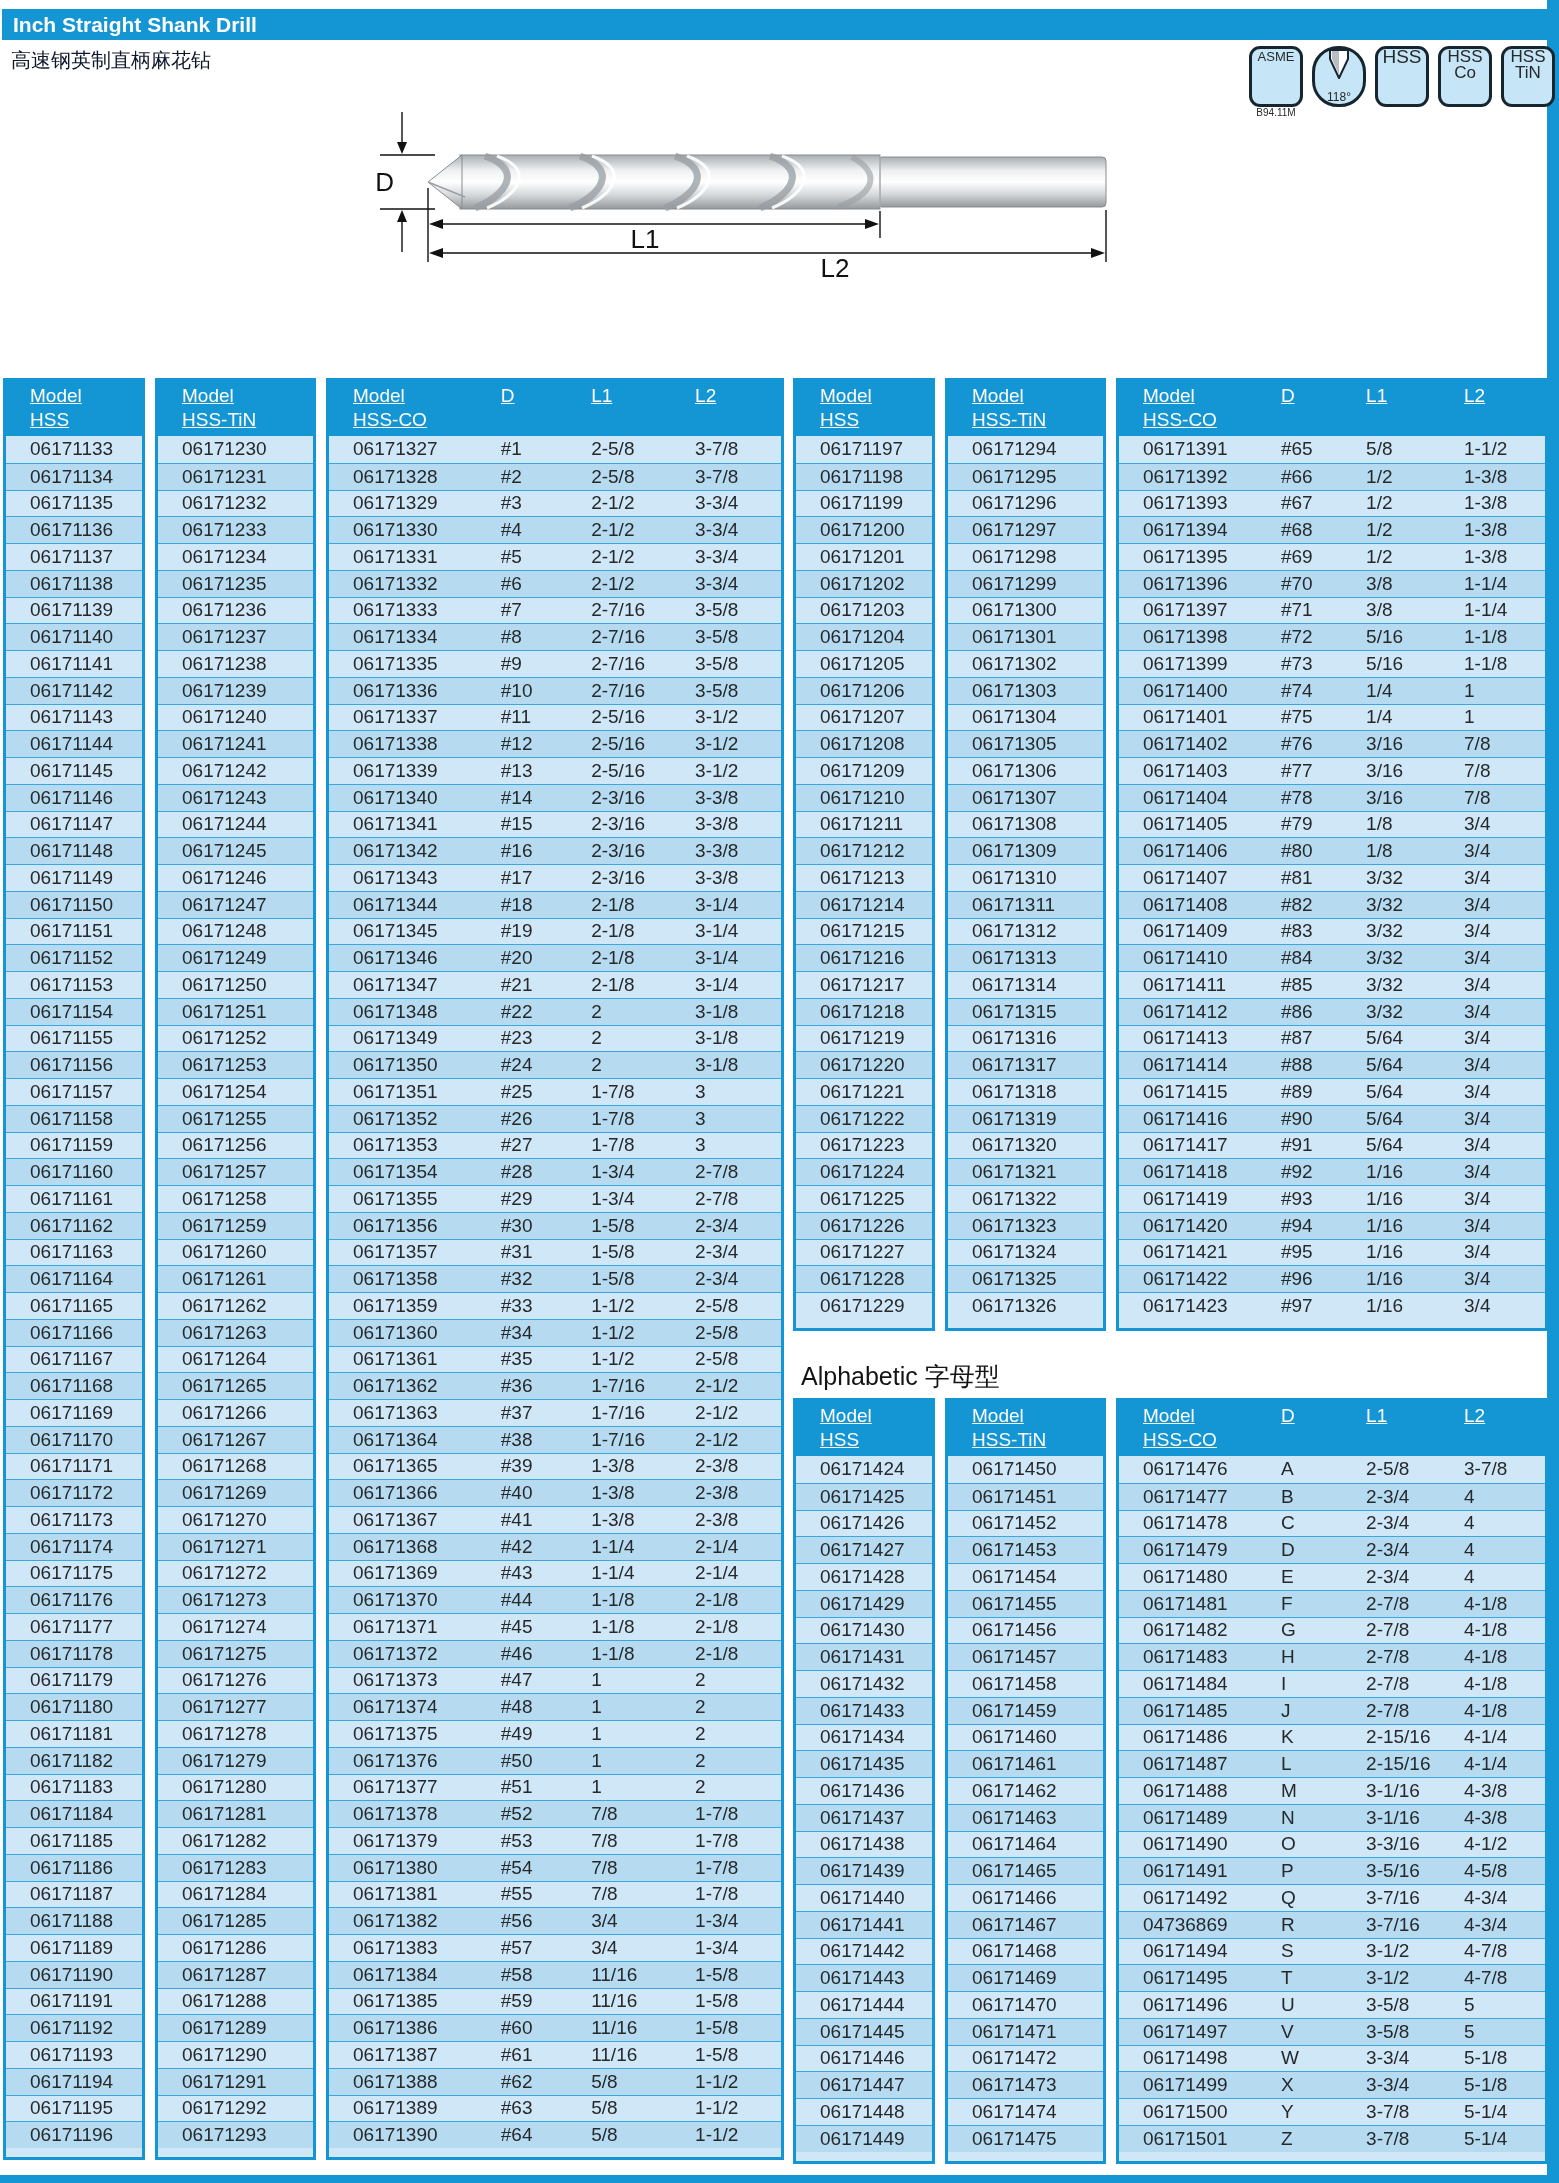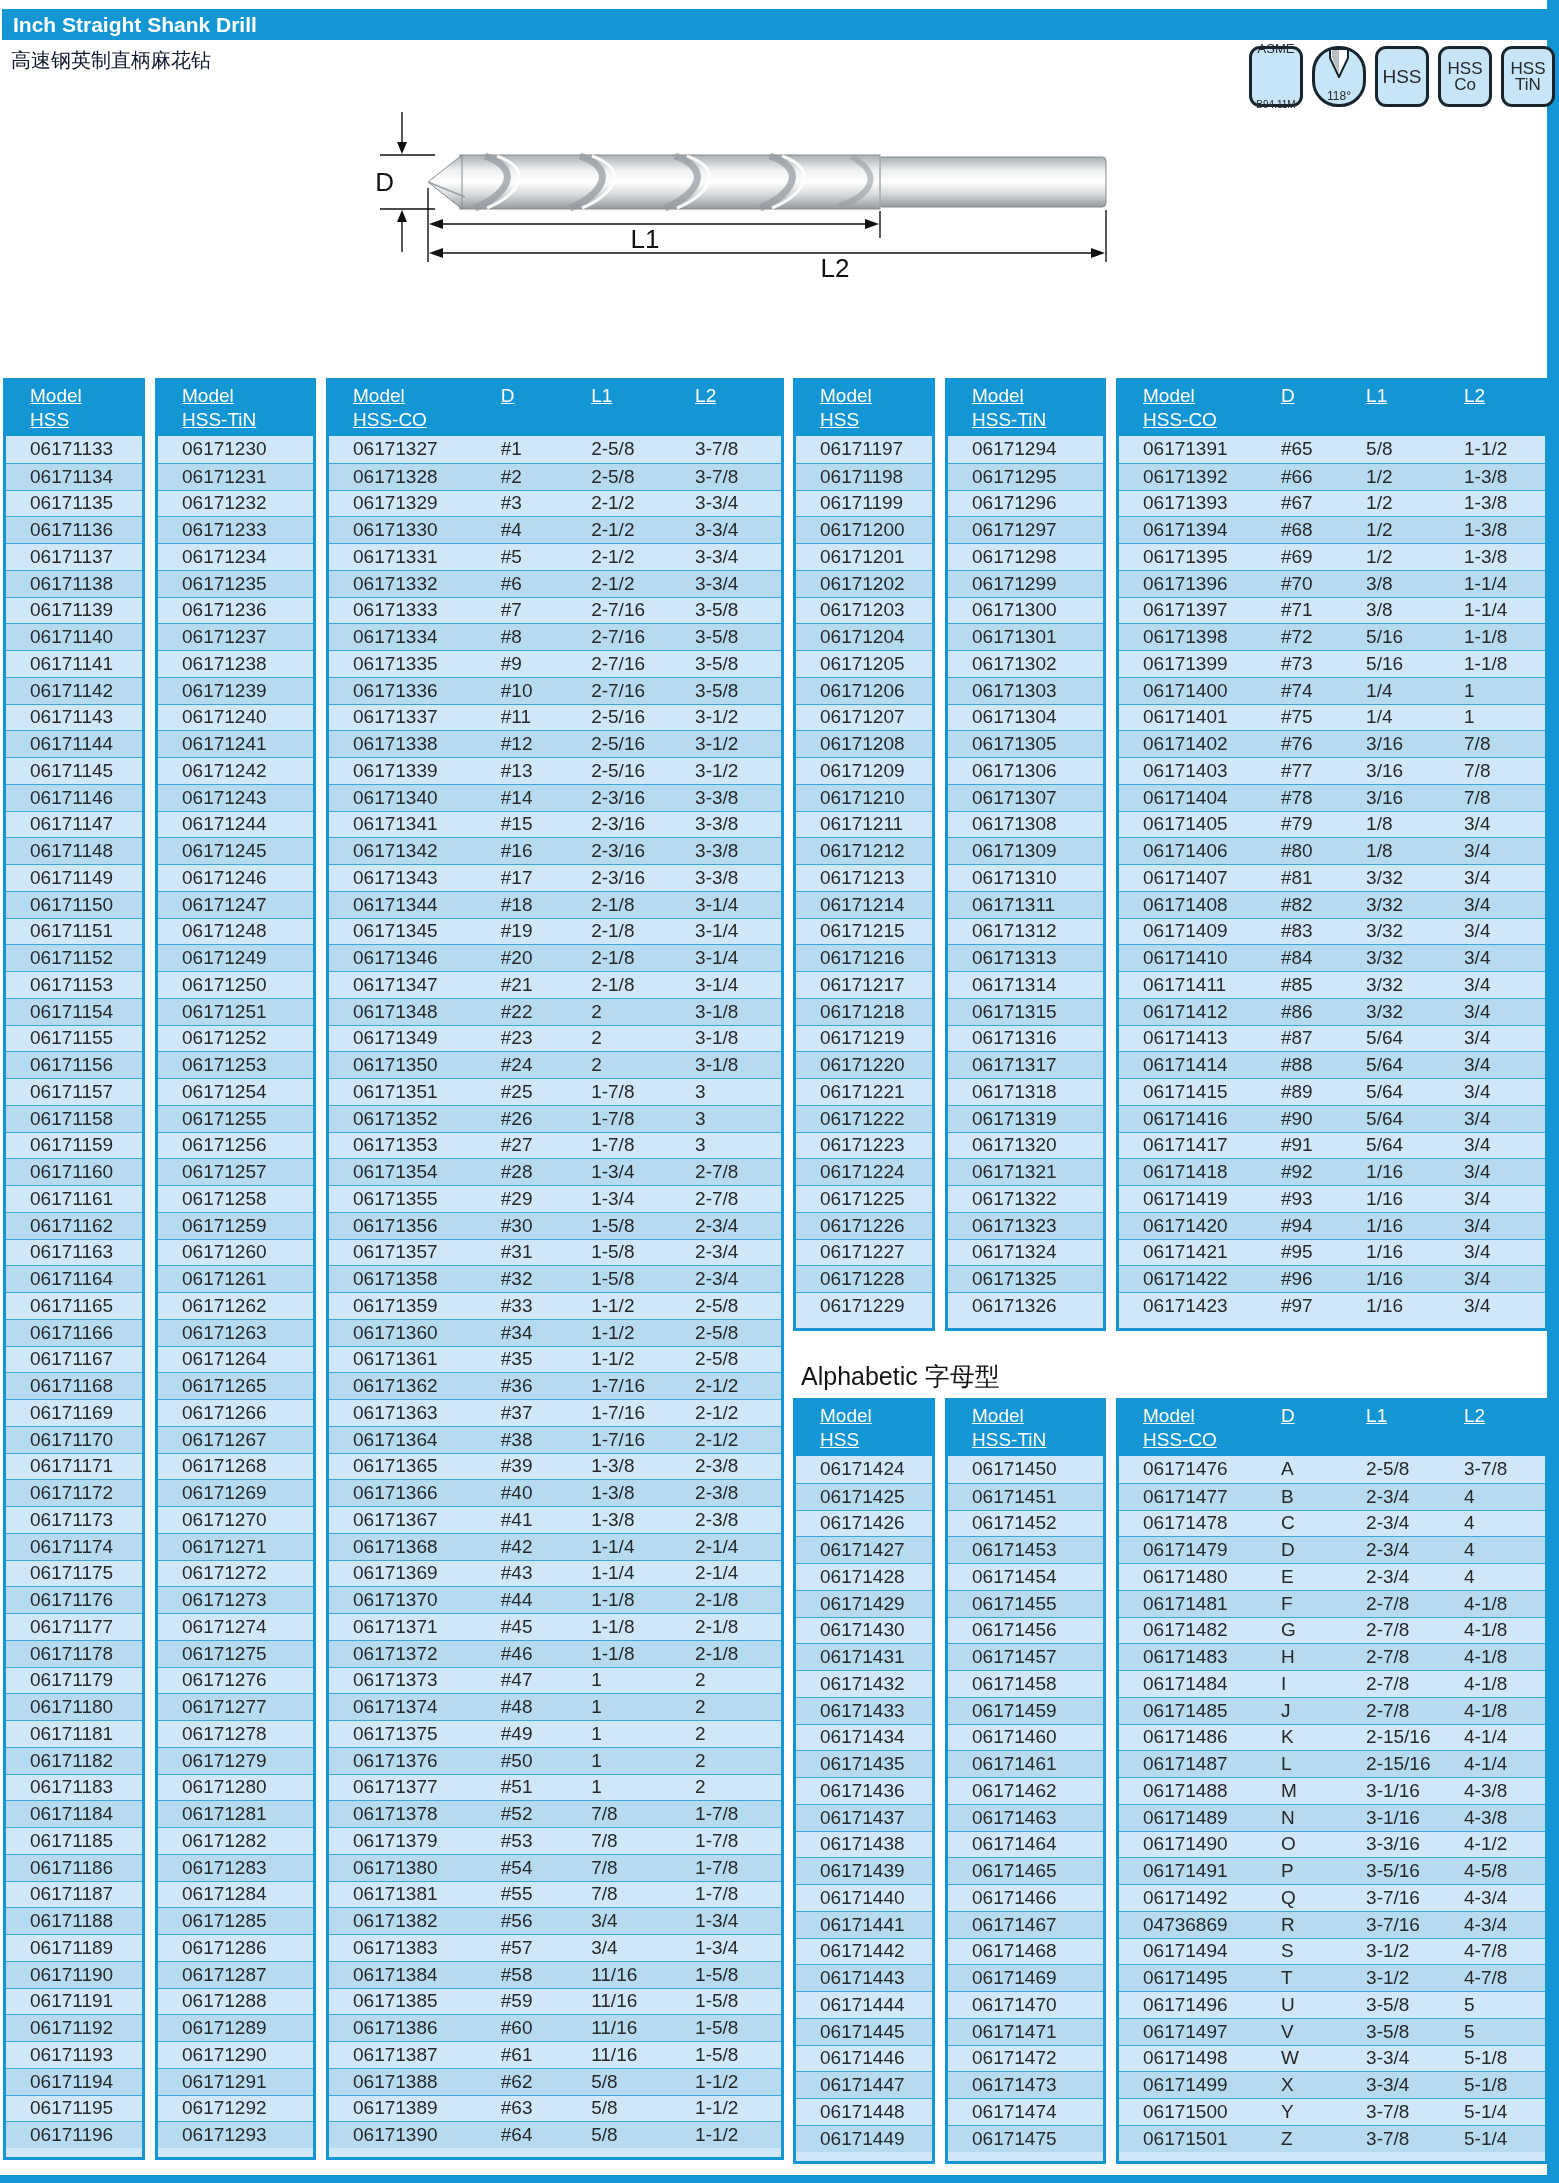--- a/index.html
+++ b/index.html
@@ -19,30 +19,30 @@
   #bottom-strip{position:absolute;left:0;top:2175px;width:1559px;height:8px;background:var(--accent);}
   #topbar{
     position:absolute;left:2px;top:9px;right:0;height:31px;background:var(--accent);
     color:#fff;font-size:21px;font-weight:bold;line-height:31px;padding-left:11px;box-sizing:border-box;
   }
   #subtitle{position:absolute;left:11px;top:47px;font-size:20px;color:#0f172a;}
   
   #badges{position:absolute;left:1249px;top:46px;display:flex;gap:9px;}
   .badge{
     width:54px;height:61px;background:var(--badge-fill);border:3px solid #17262e;border-radius:11px;
-    display:flex;flex-direction:column;align-items:center;justify-content:center;
+    display:flex;flex-direction:column;align-items:center;
     color:var(--ink);box-sizing:border-box;text-align:center;
   }
   .badge .b1{font-size:14px;line-height:16px;}
   .badge .b2{font-size:13px;line-height:15px;}
   .badge.asme .b1{font-size:13px;}
   .badge.asme .b2{font-size:10px;margin-top:40px;}
   .badge.hss-only .b1{font-size:19px;}
   .badge.point .b2{font-size:12px;margin-top:1px;}
-  .badge.point{justify-content:flex-end;padding-top:0;border-radius:26px;}
+  .badge.point{justify-content:center;padding-top:0;border-radius:26px;}
   
   .tgroup{position:absolute;display:flex;}
   .sub{
     box-sizing:border-box;border:3px solid var(--accent);border-top:none;
     background:var(--row-light);padding-bottom:9px;flex:0 0 auto;
   }
   .sub + .sub{margin-left:10px;}
   .sub.a{width:142px;}
   .sub.b{width:161px;}
   .sub.c{width:458px;}

